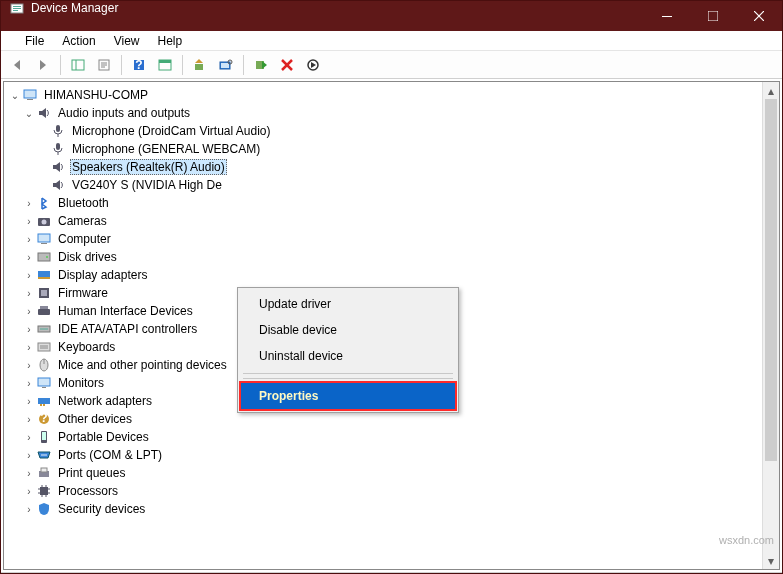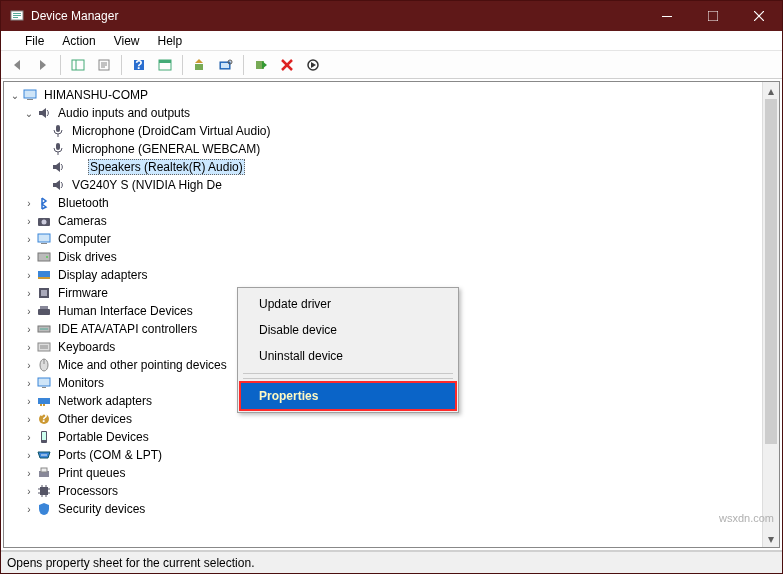--- a/index.html
+++ b/index.html
@@ -1,36 +1,36 @@
 <!DOCTYPE html>
 <html><head>
 <meta charset="utf-8">
 <style>
 * { box-sizing: border-box; margin: 0; padding: 0; font-family: "Segoe UI", Tahoma, sans-serif; font-size: 12px; }
 html, body { width: 783px; height: 574px; overflow: hidden; background: #fff; }
 .window { width: 783px; height: 574px; display: flex; flex-direction: column; border: 1px solid #4a0e0e; }
-.titlebar { height: 30px; background: #5f1818; color: #fff; display: flex; align-items: center; padding-left: 8px; }
+.titlebar { height: 30px; background: #5f1818; color: #fff; display: flex; align-items: flex-start; padding-left: 8px; }
 .titlebar .app-icon { width: 16px; height: 16px; margin-right: 6px; display:flex;align-items:center;justify-content:center;}
 .titlebar .title { flex: 0 0 auto; font-size: 12px; }
 .titlebar .spacer { flex: 1; }
 .titlebar .winbtn { width: 46px; height: 30px; display: flex; align-items: center; justify-content: center; color: #fff; }
 .menubar { height: 20px; background: #fff; display: flex; align-items: center; padding: 0 16px; gap: 2px; border-bottom: 1px solid #e5e5e5; }
 .menubar .mitem { padding: 2px 8px; cursor: default; }
 .toolbar { height: 28px; background: #fdfdfd; display: flex; align-items: center; padding: 0 4px; gap: 2px; border-bottom: 1px solid #d0d0d0; }
 .toolbar .sep { width: 1px; height: 20px; background: #d0d0d0; margin: 0 3px; }
 .tbtn { width: 24px; height: 24px; display: flex; align-items: center; justify-content: center; border: 1px solid transparent; }
 .tree-wrap { flex: 1; overflow: hidden; position: relative; border-bottom: 1px solid #d0d0d0; }
 .tree-inner { position:absolute; inset:2px; border:1px solid #888; overflow:hidden; background:#fff; }
 .tree { padding: 4px 0 4px 4px; white-space: nowrap; }
 .row { display: flex; align-items: center; height: 18px; padding-right: 6px; }
 .row .arrow { width: 14px; display: flex; align-items: center; justify-content: center; color: #555; cursor: pointer; font-size:10px;}
 .row .arrow.blank { visibility: hidden; }
 .row .dicon { width: 16px; height: 16px; margin-right: 4px; display:flex;align-items:center;justify-content:center; }
 .row .label { padding: 0 2px; }
-.row.selected .label { background: #cce8ff; border: 1px dotted #666; padding: 0 1px; margin-left: 18px;}
+.row.selected .label { background: #cce8ff; border: 1px dotted #666; padding: 0 1px;}
 .indent { display:inline-block; }
 .statusbar { height: 22px; display: flex; align-items: center; padding: 0 6px; background: #f0f0f0; border-top: 1px solid #d0d0d0; }
 .watermark { position: absolute; right: 8px; bottom: 26px; color: #b0b0b0; font-size: 11px; pointer-events:none;margin-left:20px; }
 .scrollbar-v { position:absolute; right:0; top:0; bottom:0; width:17px; background:#f0f0f0; border-left:1px solid #ddd; display:flex; flex-direction:column; }
 .scrollbar-v .sbtn { height:17px; display:flex;align-items:center;justify-content:center; color:#606060;}
 .scrollbar-v .strack { flex:1; position:relative; }
 .scrollbar-v .sthumb { position:absolute; left:2px; right:2px; top:0; height:80%; background:#cdcdcd; border-radius:0; }
 
 .ctxmenu { position: absolute; left: 236px; top: 208px; width: 222px; background: #f0f0f0; border: 1px solid #a0a0a0; box-shadow: 2px 2px 4px rgba(0,0,0,.25); padding: 3px; z-index: 50; border-left: 3px solid #ff2a2a; border-right: 3px solid #ff2a2a; border-top: 1px solid #a0a0a0; border-bottom: 1px solid #a0a0a0; }
 .ctxmenu { border: 1px solid #a0a0a0; }
@@ -453,17 +453,14 @@
       <div class="item">Disable device</div>
       <div class="item">Uninstall device</div>
       <div class="divider"></div>
       <div class="divider"></div>
       <div class="item highlight">Properties</div>
     </div>
 
     <div class="watermark">wsxdn.com</div>
   </div>
 
-  <div class="statusbar">
-    <span>Opens property sheet for the current selection.</span>
-  </div>
 
 </div>
 
 </body></html>

